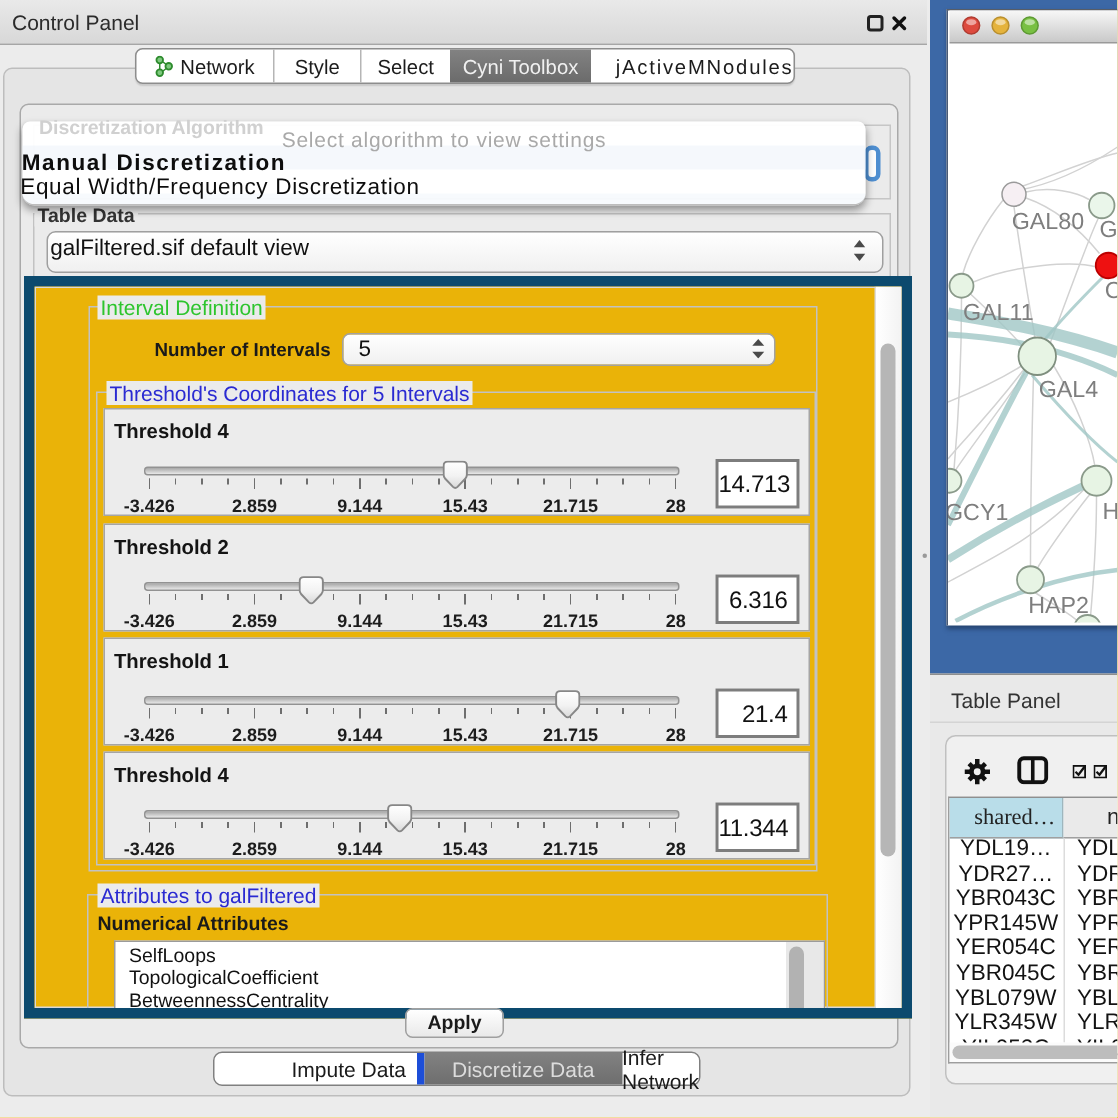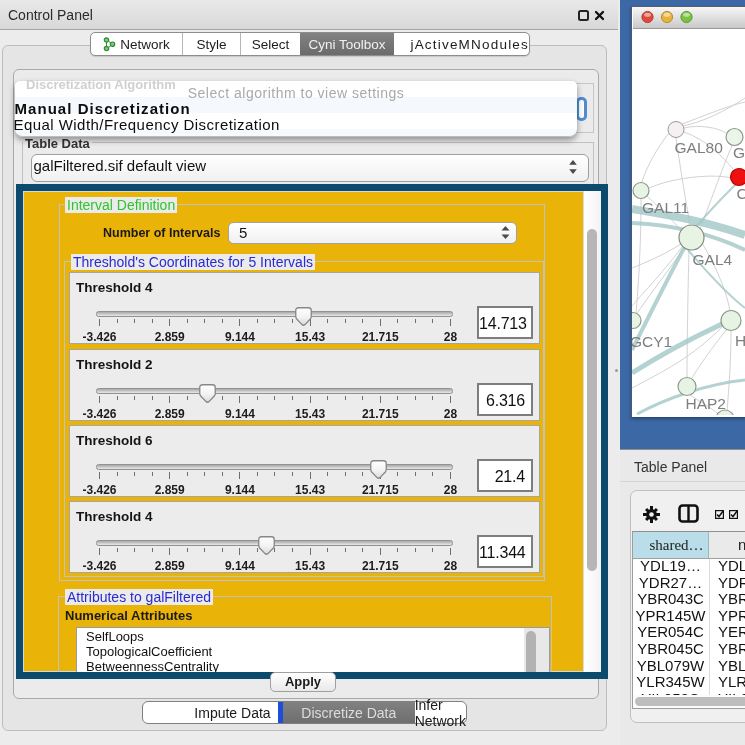--- a/index.html
+++ b/index.html
@@ -110,21 +110,21 @@
               <stop offset="0" stop-color="#ffffff"></stop>
               <stop offset="0.55" stop-color="#f2f2f2"></stop>
               <stop offset="1" stop-color="#d9d9d9"></stop>
             </linearGradient>
           </defs>
           <path d="M3.5 0.75 H13.5 Q16.25 0.75 16.25 3.5 V9.5 Q16.25 10.8 15.3 12 L10 17.6 Q8.5 19 7 17.6 L1.7 12 Q0.75 10.8 0.75 9.5 V3.5 Q0.75 0.75 3.5 0.75 Z" fill="url(#tg1)" stroke="#878787" stroke-width="1.3"></path>
         </svg>
     <div class="abs" style="left:407px;top:33px;width:46px;height:27px;padding-top:2px;background:#fff;border:2px solid #7d7d7d;font-size:16px;letter-spacing:-0.2px;color:#111;text-align:right;line-height:27px;padding-right:6px;">6.316</div>
   </div>
   <div class="abs" style="left:46px;top:234px;width:469px;height:70px;border:1px solid #a5a5a5;background:#ececec;">
-    <div class="lbl" style="left:6px;top:7px;font-size:13.5px;font-weight:bold;color:#141414;">Threshold 6</div>
+    <div class="lbl" style="left:6px;top:7px;font-size:13.5px;font-weight:bold;color:#141414;">Threshold 1</div>
     <div class="abs" style="left:26px;top:38px;width:355px;height:3.5px;background:linear-gradient(#a8a8a8,#e8e8e8);border:1px solid #929292;border-radius:2.5px;"></div>
     <div class="abs" style="left:29px;top:46px;width:353px;height:4px;background:repeating-linear-gradient(to right,#6e6e6e 0,#6e6e6e 1px,transparent 1px,transparent 17.55px);"></div>
     <div class="abs" style="left:29px;top:46px;width:353px;height:7px;background:repeating-linear-gradient(to right,#6e6e6e 0,#6e6e6e 1px,transparent 1px,transparent 70.2px);"></div>
     <div class="lbl" style="left:-0.5px;top:57px;width:60px;text-align:center;font-size:12px;font-weight:bold;color:#1c1c1c;">-3.426</div>
     <div class="lbl" style="left:69.7px;top:57px;width:60px;text-align:center;font-size:12px;font-weight:bold;color:#1c1c1c;">2.859</div>
     <div class="lbl" style="left:139.9px;top:57px;width:60px;text-align:center;font-size:12px;font-weight:bold;color:#1c1c1c;">9.144</div>
     <div class="lbl" style="left:210.1px;top:57px;width:60px;text-align:center;font-size:12px;font-weight:bold;color:#1c1c1c;">15.43</div>
     <div class="lbl" style="left:280.3px;top:57px;width:60px;text-align:center;font-size:12px;font-weight:bold;color:#1c1c1c;">21.715</div>
     <div class="lbl" style="left:350.5px;top:57px;width:60px;text-align:center;font-size:12px;font-weight:bold;color:#1c1c1c;">28</div>
     <svg class="abs" style="left:299.5px;top:34px;" width="17" height="19" viewBox="0 0 17 19">

